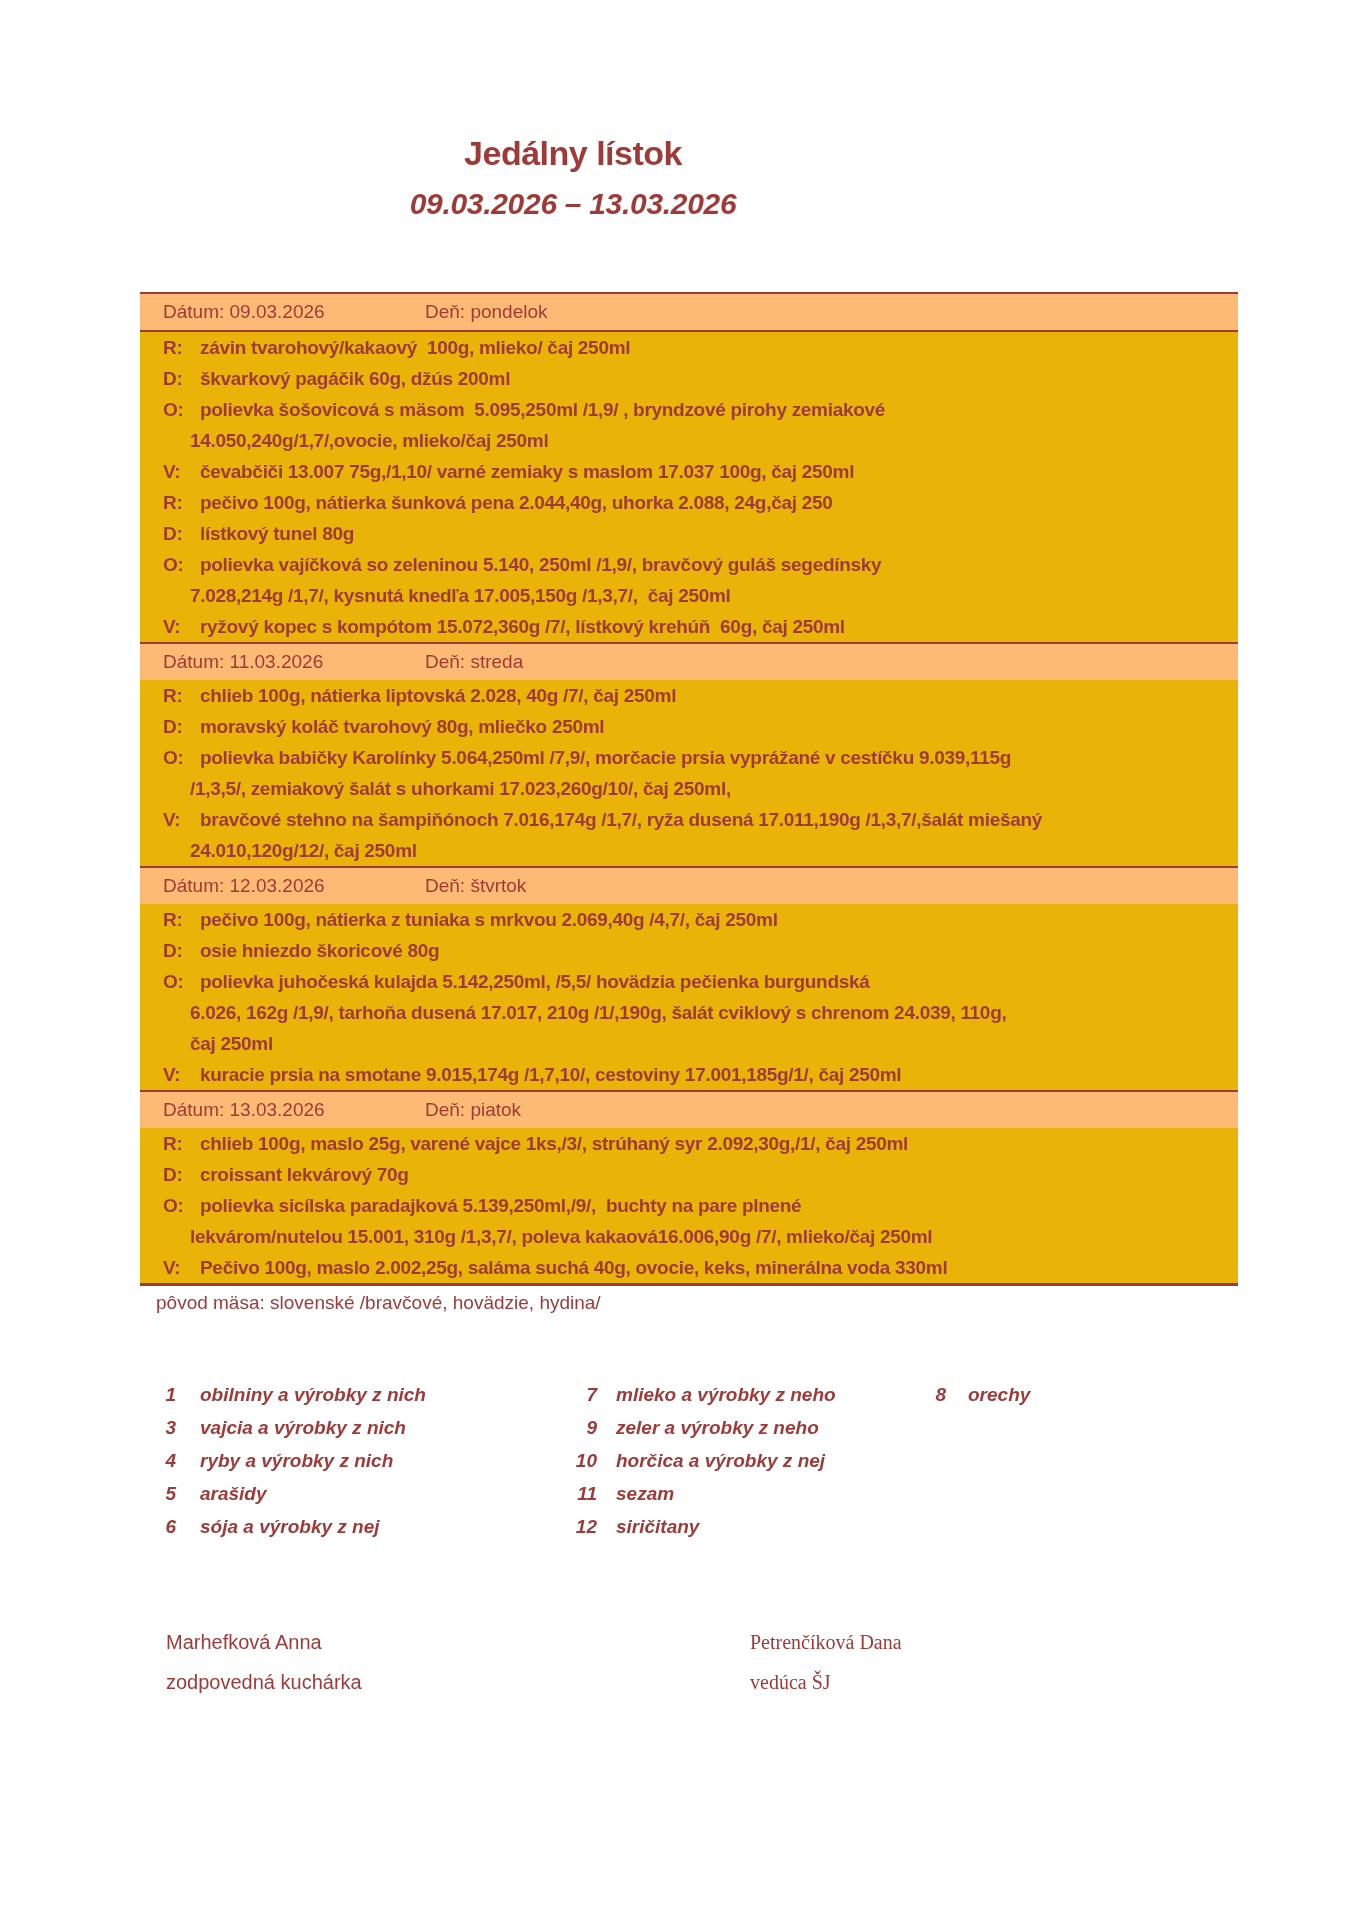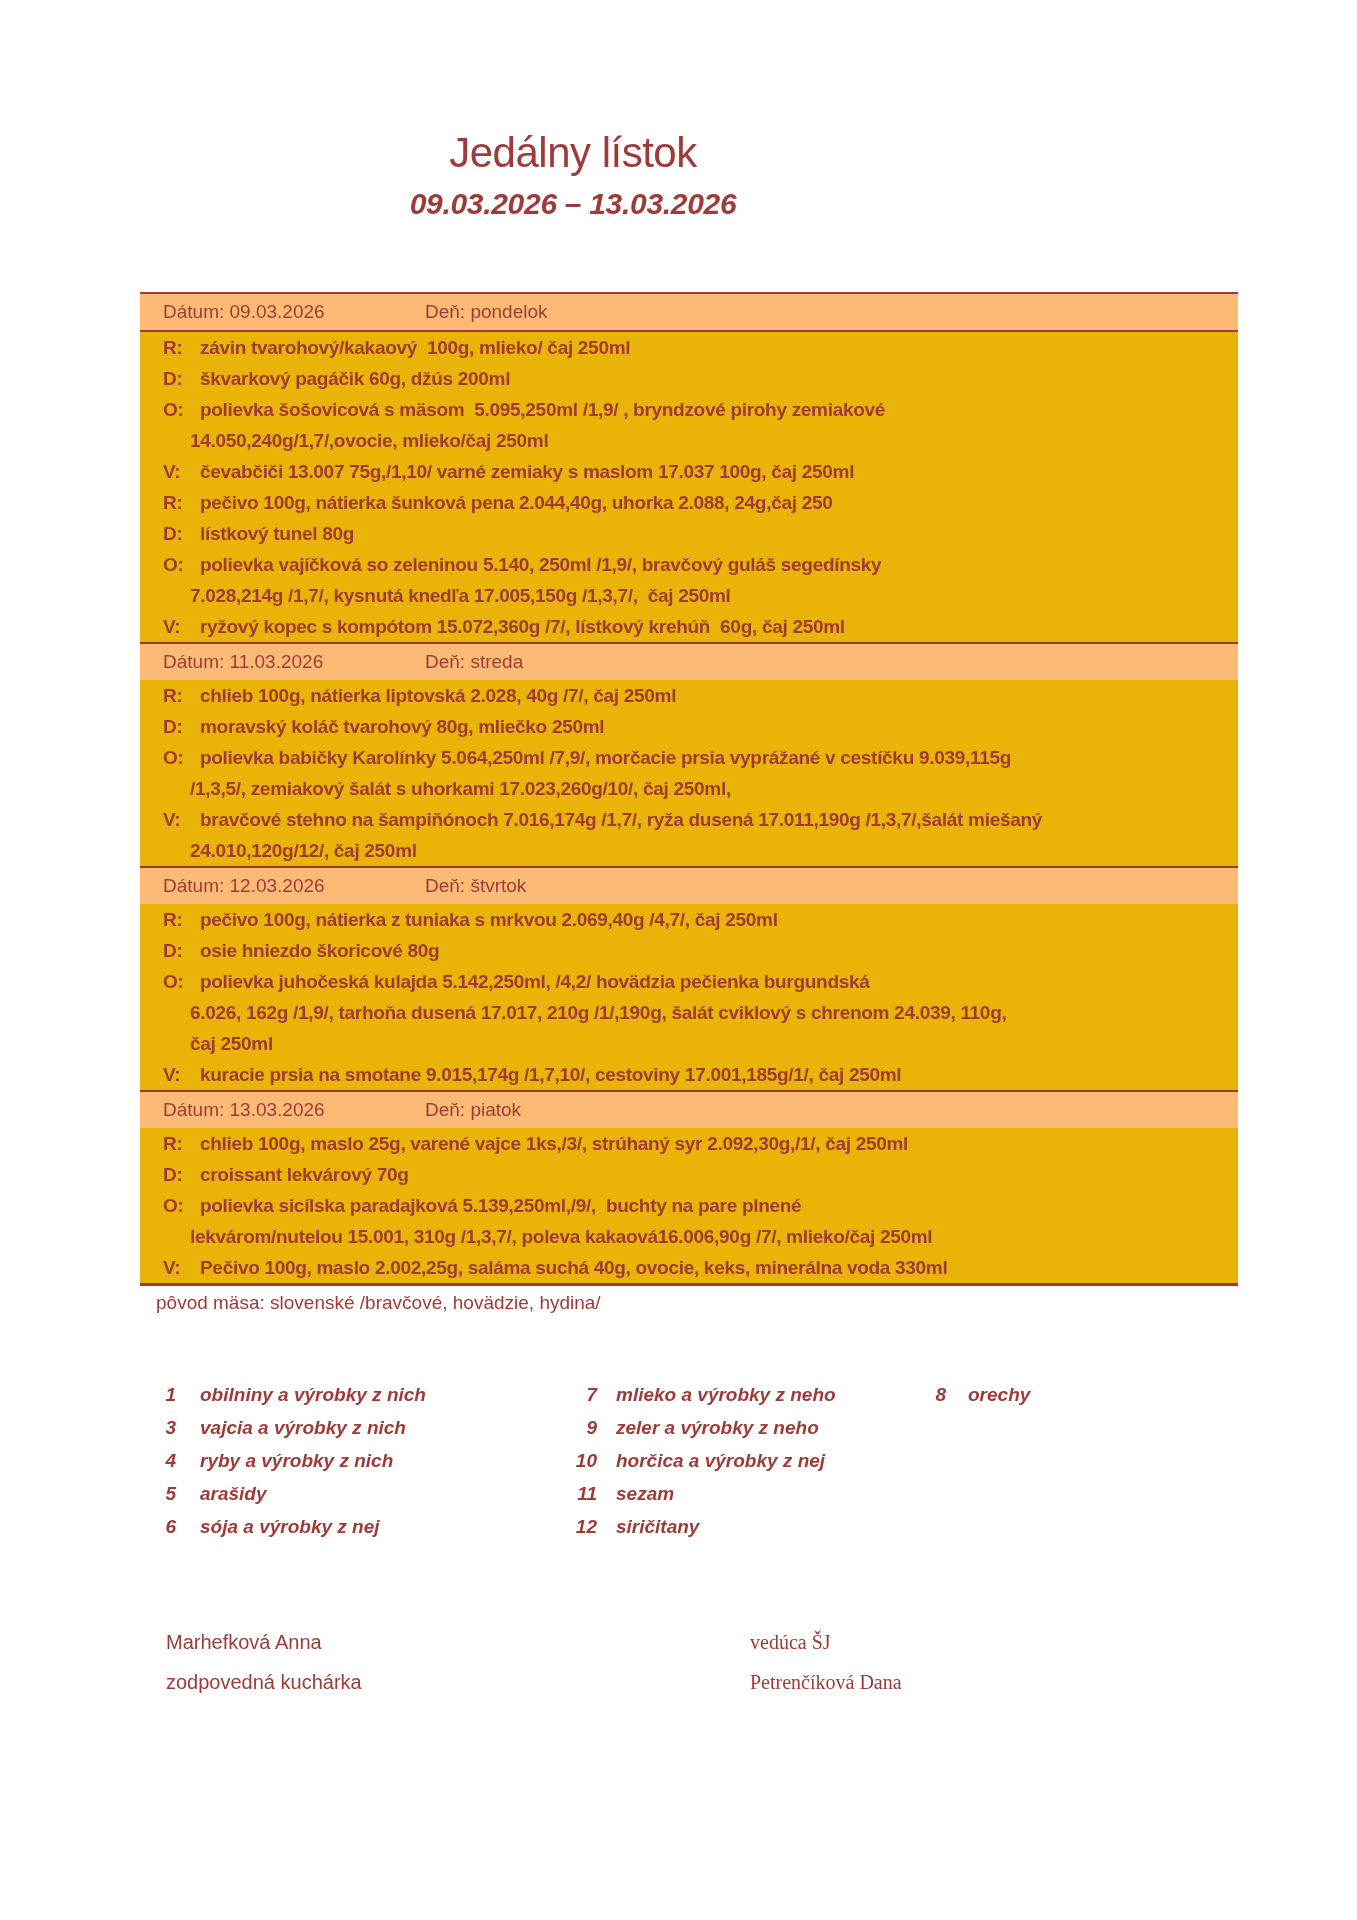--- a/index.html
+++ b/index.html
@@ -13,22 +13,22 @@
     overflow: hidden;
   }
   .title-block {
     position: absolute;
     left: 123px;
     top: 126px;
     width: 900px;
     text-align: center;
   }
   .doc-title {
-    font-size: 42px;
-    font-weight: normal;
+    font-size: 34px;
+    font-weight: bold;
     letter-spacing: -0.5px;
     line-height: 54px;
   }
   .doc-subtitle {
     font-size: 30px;
     font-weight: bold;
     letter-spacing: -0.3px;
     line-height: 44px;
     margin-top: 2px;
     font-style: italic;
@@ -146,21 +146,21 @@
             <div class="meal-line indent"><span class="txt">/1,3,5/, zemiakový šalát s uhorkami 17.023,260g/10/, čaj 250ml,</span></div>
             <div class="meal-line"><span class="prefix">V:</span><span class="txt">bravčové stehno na šampiňónoch 7.016,174g /1,7/, ryža dusená 17.011,190g /1,3,7/,šalát miešaný</span></div>
             <div class="meal-line indent"><span class="txt">24.010,120g/12/, čaj 250ml</span></div>
           </div>
         </section>
         <section class="day">
           <div class="day-header"><span class="hdr-left"><span class="lbl">Dátum: </span><span class="val">12.03.2026</span></span><span class="hdr-right"><span class="lbl">Deň: </span><span class="val">štvrtok</span></span></div>
           <div class="day-meals">
             <div class="meal-line"><span class="prefix">R:</span><span class="txt">pečivo 100g, nátierka z tuniaka s mrkvou 2.069,40g /4,7/, čaj 250ml</span></div>
             <div class="meal-line"><span class="prefix">D:</span><span class="txt">osie hniezdo škoricové 80g</span></div>
-            <div class="meal-line"><span class="prefix">O:</span><span class="txt">polievka juhočeská kulajda 5.142,250ml, /4,2/ hovädzia pečienka burgundská</span></div>
+            <div class="meal-line"><span class="prefix">O:</span><span class="txt">polievka juhočeská kulajda 5.142,250ml, /5,5/ hovädzia pečienka burgundská</span></div>
             <div class="meal-line indent"><span class="txt">6.026, 162g /1,9/, tarhoňa dusená 17.017, 210g /1/,190g, šalát cviklový s chrenom 24.039, 110g,</span></div>
             <div class="meal-line indent"><span class="txt">čaj 250ml</span></div>
             <div class="meal-line"><span class="prefix">V:</span><span class="txt">kuracie prsia na smotane 9.015,174g /1,7,10/, cestoviny 17.001,185g/1/, čaj 250ml</span></div>
           </div>
         </section>
         <section class="day">
           <div class="day-header"><span class="hdr-left"><span class="lbl">Dátum: </span><span class="val">13.03.2026</span></span><span class="hdr-right"><span class="lbl">Deň: </span><span class="val">piatok</span></span></div>
           <div class="day-meals">
             <div class="meal-line"><span class="prefix">R:</span><span class="txt">chlieb 100g, maslo 25g, varené vajce 1ks,/3/, strúhaný syr 2.092,30g,/1/, čaj 250ml</span></div>
             <div class="meal-line"><span class="prefix">D:</span><span class="txt">croissant lekvárový 70g</span></div>
@@ -180,17 +180,17 @@
       <div class="allergen-row"><span class="a-num1">4</span><span class="a-txt1">ryby a výrobky z nich</span><span class="a-num2">10</span><span class="a-txt2">horčica a výrobky z nej</span></div>
       <div class="allergen-row"><span class="a-num1">5</span><span class="a-txt1">arašidy</span><span class="a-num2">11</span><span class="a-txt2">sezam</span></div>
       <div class="allergen-row"><span class="a-num1">6</span><span class="a-txt1">sója a výrobky z nej</span><span class="a-num2">12</span><span class="a-txt2">siričitany</span></div>
     </div>
 
   <div class="signature left">
     <div>Marhefková Anna</div>
     <div>zodpovedná kuchárka</div>
   </div>
   <div class="signature right">
+    <div>Petrenčíková Dana</div>
     <div>vedúca ŠJ</div>
-    <div>Petrenčíková Dana</div>
   </div>
 
 </div>
 
 </body></html>

